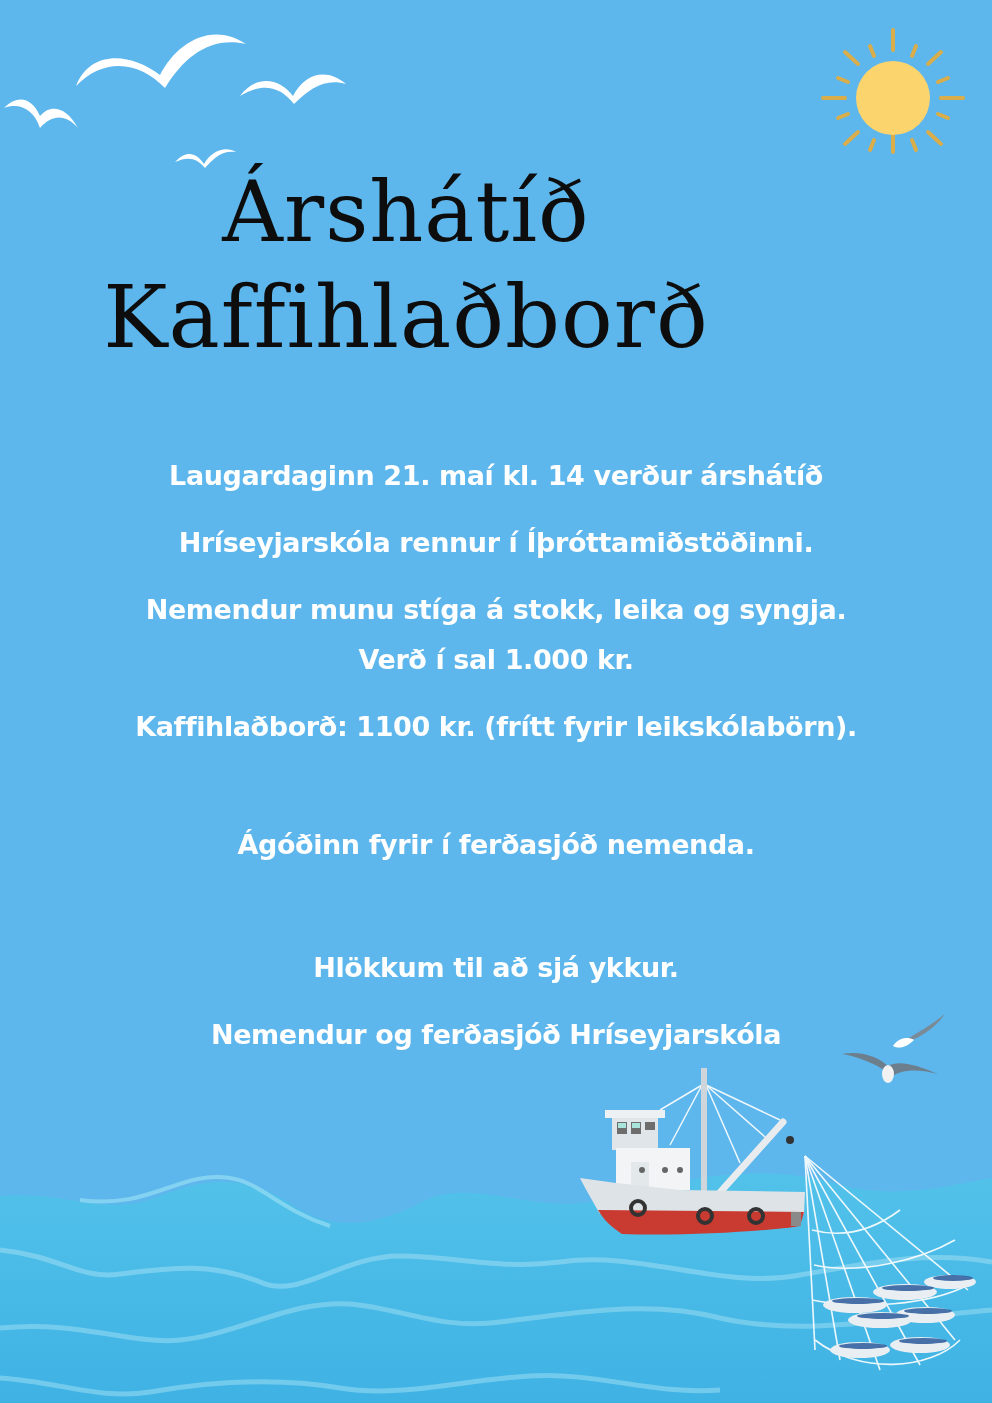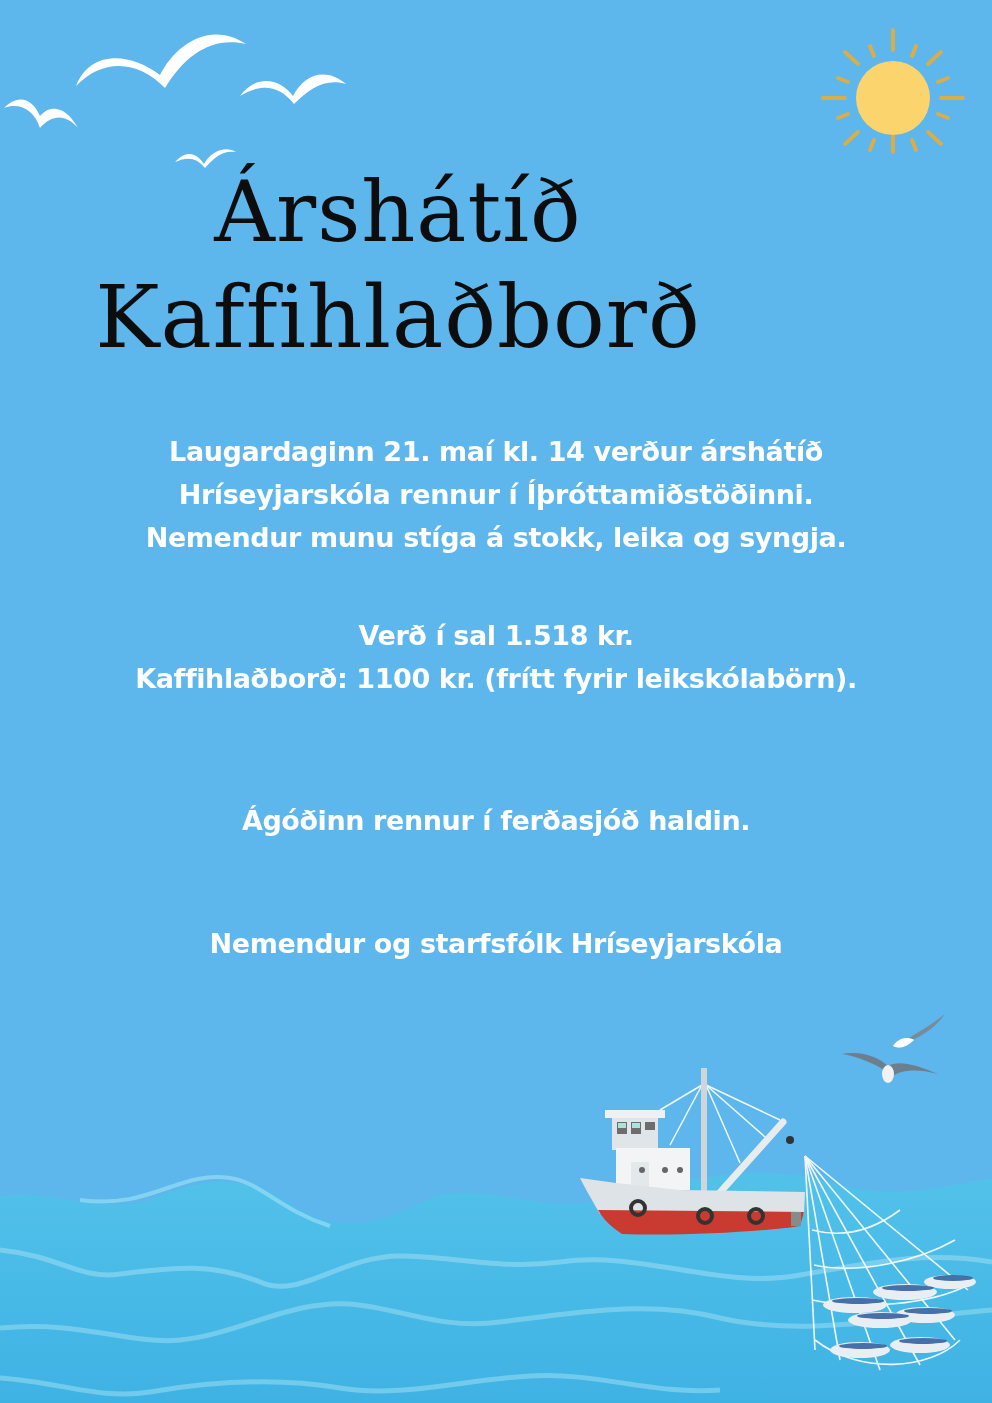--- a/index.html
+++ b/index.html
@@ -1,26 +1,26 @@
 <!DOCTYPE html>
 <html><head>
 <meta charset="utf-8">
 <style>
   html,body{margin:0;padding:0;}
   body{width:992px;height:1403px;position:relative;overflow:hidden;background:#5db6ec;}
   .layer{position:absolute;left:0;top:0;}
-  .title{position:absolute;left:0;width:796px;text-align:center;font-family:"DejaVu Serif",serif;color:#0d0d0d;font-weight:normal;letter-spacing:1px;}
+  .title{position:absolute;left:8px;width:796px;text-align:center;font-family:"DejaVu Serif",serif;color:#0d0d0d;font-weight:normal;letter-spacing:1px;}
   .t1{top:162px;font-size:84px;line-height:100px;}
   .t2{top:262px;font-size:86px;line-height:110px;}
   .body-text{position:absolute;left:0;width:992px;text-align:center;font-family:"DejaVu Sans",sans-serif;font-weight:bold;color:#ffffff;font-size:27px;line-height:43px;letter-spacing:-0.4px;}
   .p1{top:430px;}
   .p2{top:614px;}
   .p3{top:799px;}
   .p4{top:922px;}
-  .line{display:block;white-space:nowrap;}
+  .line{display:block;white-space:nowrap;margin-top:24px;}
 </style>
 </head>
 <body>
 
 <svg class="layer" width="400" height="200" viewBox="0 0 400 200">
   <g fill="#ffffff">
     <path d="M76 86 C90 50,130 52,160 75 C175 45,210 20,246 44 C212 36,185 55,165 88 C140 62,105 56,76 86 Z"></path>
     <path d="M240 96 C256 74,280 78,293 96 C305 72,328 68,346 84 C326 78,310 88,294 104 C278 84,260 84,240 96 Z"></path>
     <path d="M4 108 C18 94,32 98,40 116 C50 104,66 106,78 128 C66 114,52 114,40 128 C34 110,20 102,4 108 Z"></path>
     <path d="M175 162 C186 150,196 152,204 164 C212 150,226 146,236 152 C222 150,214 158,205 168 C197 158,188 156,175 162 Z"></path>
@@ -52,30 +52,31 @@
 <div class="title t1">Árshátíð</div>
 <div class="title t2">Kaffihlaðborð</div>
 
 <div class="body-text p1">
   <span class="line">Laugardaginn 21. maí kl. 14 verður árshátíð</span>
   <span class="line">Hríseyjarskóla rennur í Íþróttamiðstöðinni.</span>
   <span class="line">Nemendur munu stíga á stokk, leika og syngja.</span>
 </div>
 
 <div class="body-text p2">
-  <span class="line">Verð í sal 1.518 kr.</span>
+  <span class="line">Verð í sal 1.000 kr.</span>
   <span class="line">Kaffihlaðborð: 1100 kr. (frítt fyrir leikskólabörn).</span>
 </div>
 
 <div class="body-text p3">
-  <span class="line">Ágóðinn rennur í ferðasjóð haldin.</span>
+  <span class="line">Ágóðinn fyrir í ferðasjóð nemenda.</span>
 </div>
 
 <div class="body-text p4">
-  <span class="line">Nemendur og starfsfólk Hríseyjarskóla</span>
+  <span class="line">Hlökkum til að sjá ykkur.</span>
+  <span class="line">Nemendur og ferðasjóð Hríseyjarskóla</span>
 </div>
 
 <svg class="layer" width="992" height="1403" viewBox="0 0 992 1403" style="pointer-events:none">
   <defs>
     <linearGradient id="sea" x1="0" y1="0" x2="0" y2="1">
       <stop offset="0" stop-color="#52c2ea"></stop>
       <stop offset="1" stop-color="#3fb2e4"></stop>
     </linearGradient>
   </defs>
   <path d="M0 1196 C60 1190,100 1215,150 1200 C200 1180,240 1168,300 1210 C340 1232,380 1225,430 1198 C480 1180,540 1215,600 1200 C680 1180,760 1160,840 1185 C900 1200,950 1185,992 1178 L992 1403 L0 1403 Z" fill="url(#sea)"></path>

